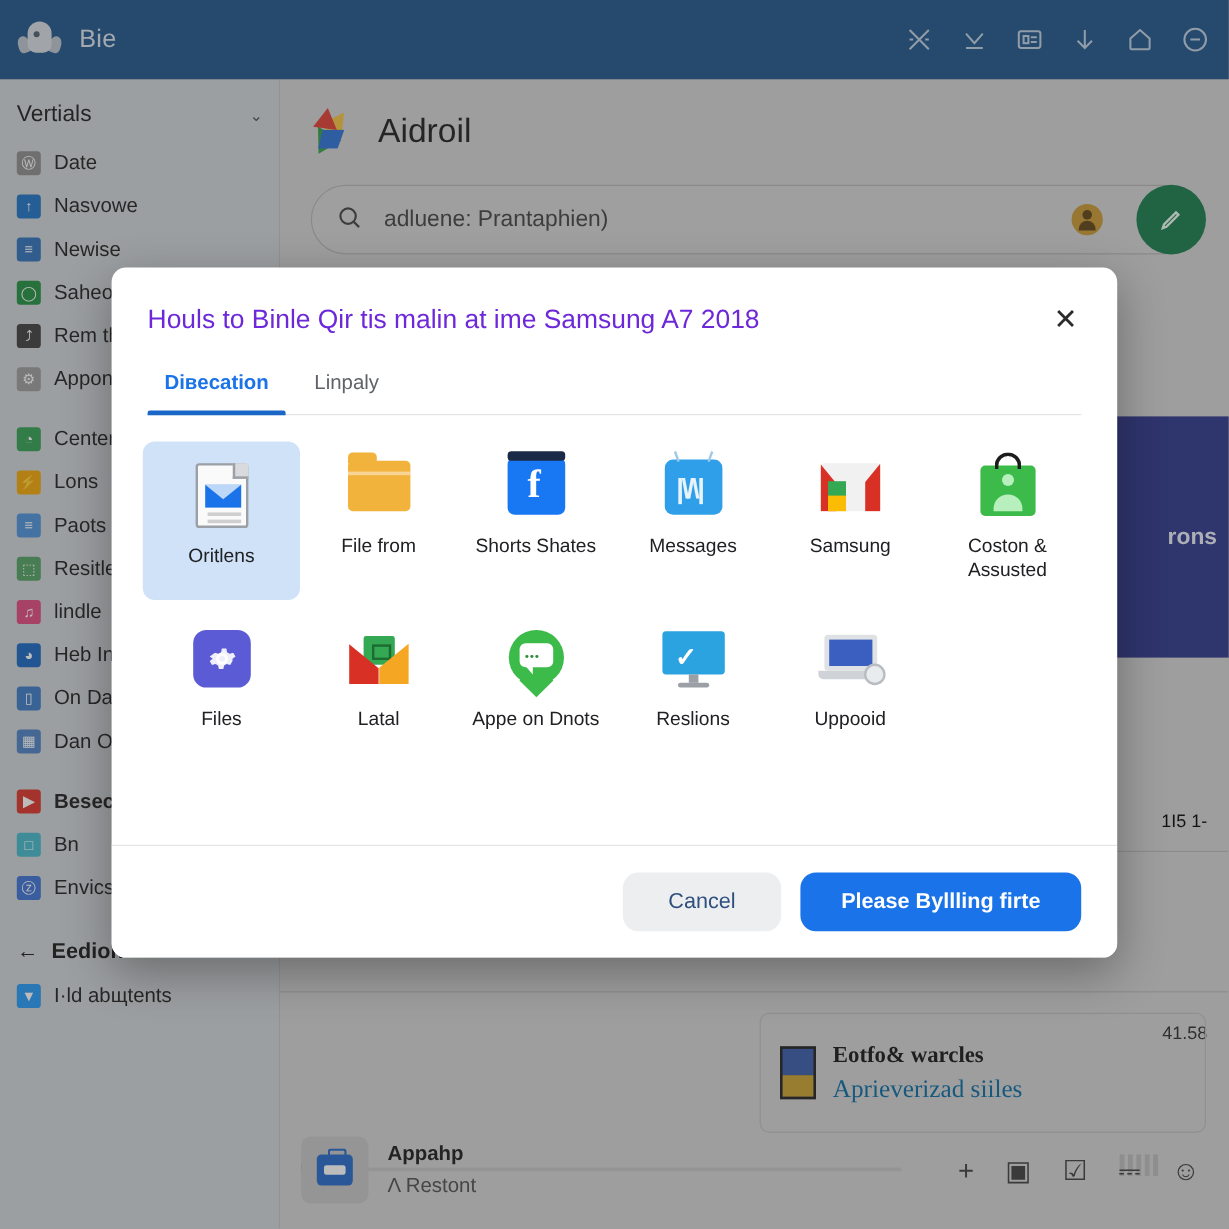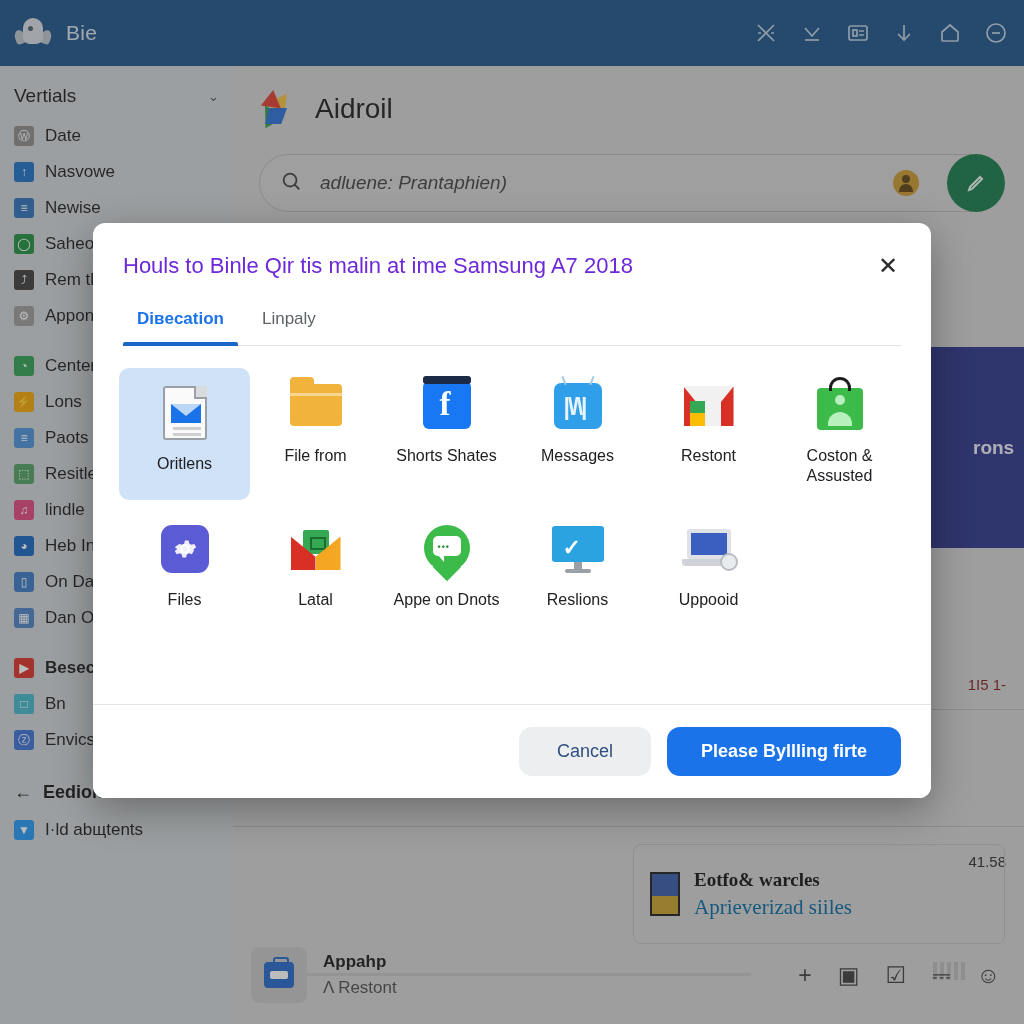--- a/index.html
+++ b/index.html
@@ -76,21 +76,21 @@
   .drive-logo .r { left: 3px; top: 0px; width: 0; height: 0;
     border-left: 10px solid transparent; border-right: 10px solid transparent;
     border-bottom: 17px solid #e03a2f; transform: rotate(8deg); }
   .drive-logo .b { left: 6px; top: 18px; width: 22px; height: 16px;
     background: #2a6fd6; clip-path: polygon(18% 0, 100% 0, 74% 100%, 0 100%); }
   .main-title { font-size: 28px; color: #1a1a1a; }
 
   .searchbar {
     margin: 26px 26px 0 26px; height: 58px; border: 1px solid #b3b3b3;
     border-radius: 30px; display: flex; align-items: center; padding: 0 20px;
-    background: #d4d4d4; position: relative; font-style: italic;
+    background: #d4d4d4; position: relative;
   }
   .searchbar .q { color: #3f3f3f; font-size: 19px; margin-left: 18px; }
   .avatar-sm {
     position: absolute; right: 78px; width: 26px; height: 26px; border-radius: 50%;
     background: #c8962e; display: flex; align-items: center; justify-content: center;
   }
   .avatar-sm .head { width: 8px; height: 8px; background: #5c4010; border-radius: 50%;
     position: absolute; top: 5px; }
   .avatar-sm .body { width: 14px; height: 8px; background: #5c4010;
     border-radius: 7px 7px 0 0; position: absolute; bottom: 4px; }
@@ -99,21 +99,21 @@
     background: #157a4a; display: flex; align-items: center; justify-content: center;
   }
 
   .navy-panel {
     position: absolute; left: 620px; top: 281px; width: 186px; height: 201px;
     background: #2a3288; color: #e8eaf6; font-weight: 700; font-size: 19px;
     display: flex; align-items: center; padding-left: 120px;
   }
   .bg-label-a { position: absolute; left: 660px; top: 480px; font-size: 19px;
     font-weight: 700; color: #1b1b1b; }
-  .bg-count-1 { position: absolute; right: 18px; top: 610px; font-size: 15px; color:#7f1d1d; }
+  .bg-count-1 { position: absolute; right: 18px; top: 610px; font-size: 15px; color:#000000; }
   .bg-count-2 { position: absolute; right: 18px; top: 787px; font-size: 15px; color:#2b2b2b; }
   .divider-h { position: absolute; left: 0; width: 791px; height: 1px; background: #b7b7b7; }
 
   .card-left { position: absolute; left: 20px; top: 785px; width: 355px; }
   .card-left .row { display: flex; align-items: center; gap: 14px; }
   .tree-ico { width: 30px; height: 34px; position: relative; }
   .tree-ico .t1 { position:absolute; left:0; top:0; width:0;height:0;
     border-left:7px solid transparent;border-right:7px solid transparent;border-bottom:14px solid #2f9e44;}
   .tree-ico .t2 { position:absolute; right:0; top:1px; width:0;height:0;
     border-left:7px solid transparent;border-right:7px solid transparent;border-bottom:13px solid #f3c13a;}
@@ -573,21 +573,21 @@
         <div class="cell">
           <div class="ic">
             <div class="ic-gmail">
               <span class="m"></span>
               <span class="lred"></span>
               <span class="rred"></span>
               <span class="gsq"></span>
               <span class="ysq"></span>
             </div>
           </div>
-          <div class="lbl">Restont</div>
+          <div class="lbl">Samsung</div>
         </div>
         <div class="cell">
           <div class="ic">
             <div class="ic-bag">
               <span class="handle"></span>
               <span class="ph"></span>
               <span class="pb"></span>
             </div>
           </div>
           <div class="lbl">Coston &amp; Assusted</div>

